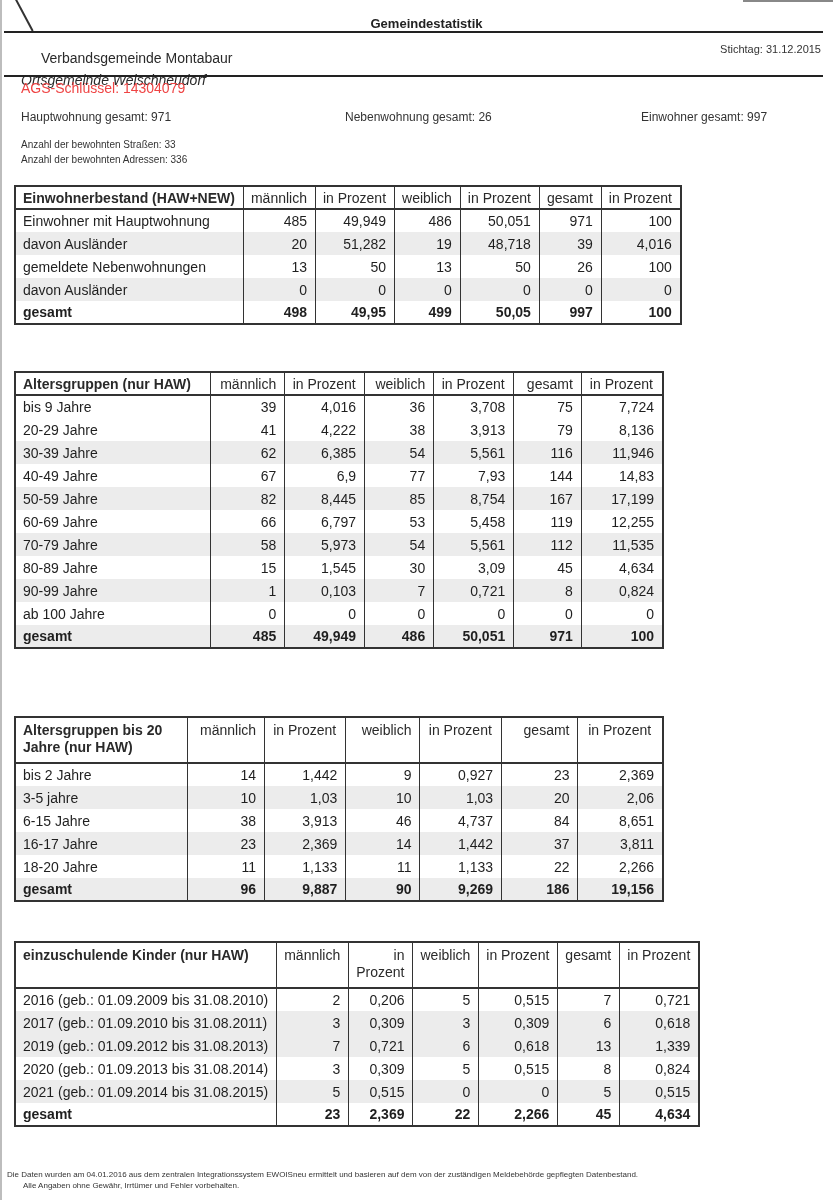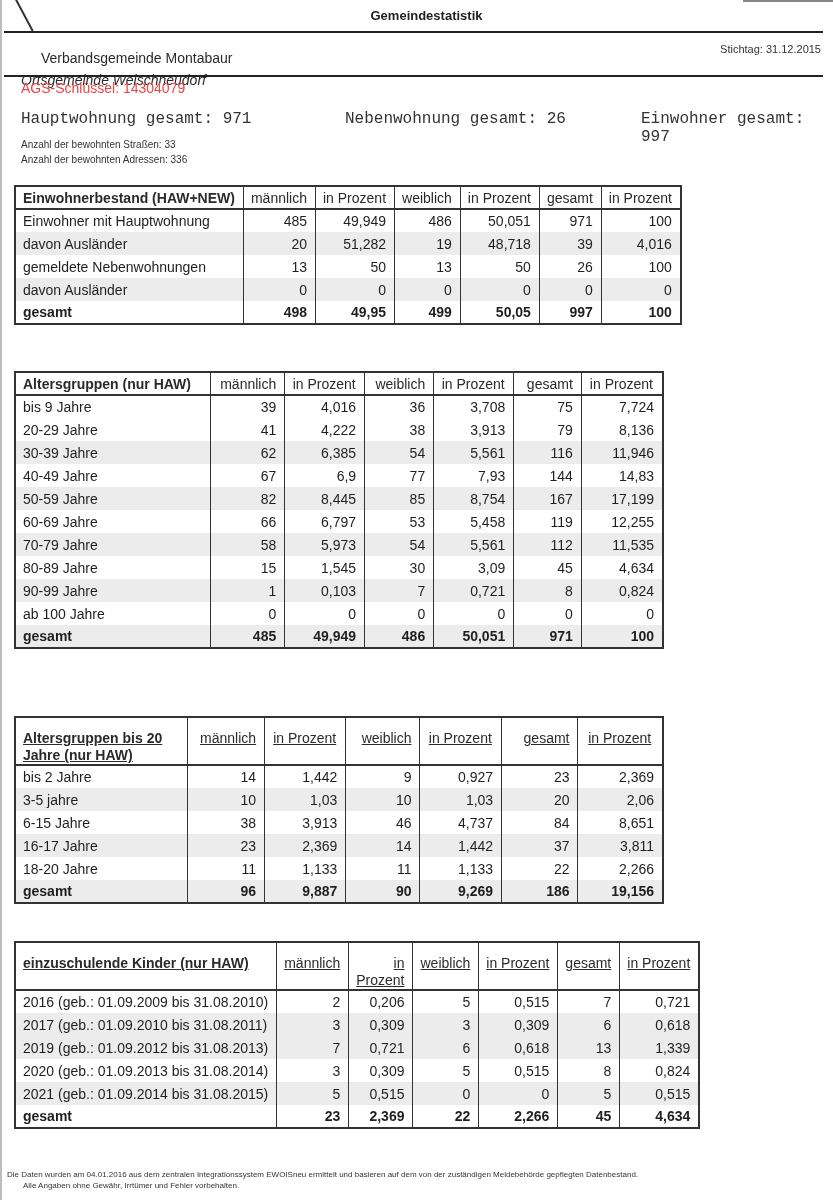--- a/index.html
+++ b/index.html
@@ -13,42 +13,42 @@
       position: absolute; left: 0; top: 0; width: 2px; height: 1200px; background: #bdbdbd;
     }
     .scan-mark {
       position: absolute; left: 14px; top: -2px; width: 2px; height: 38px;
       background: #333; transform: rotate(-28deg); transform-origin: top left;
     }
     .scan-edge-top {
       position: absolute; right: 0; top: 0; width: 90px; height: 2px; background: #888;
     }
     .doc-title {
-      position: absolute; left: 0; right: 0; top: 8px;
+      position: absolute; left: 0; right: 0; top: 16px;
       text-align: center; font-size: 13px; font-weight: bold; color: #222;
       padding-left: 20px;
     }
     .hrule {
       position: absolute; left: 4px; right: 10px; height: 2px; background: #222;
     }
     .hrule.r1 { top: 31px; }
     .hrule.r2 { top: 75px; }
     .org-line {
       position: absolute; left: 21px; font-size: 14px; color: #2a2a2a;
     }
     .org-line.l1 { top: 50px; margin-left: 20px; }
     .org-line.l2 { top: 72px; font-style: italic; }
     .stichtag {
       position: absolute; right: 12px; top: 43px; font-size: 11px; color: #333;
     }
     .ags {
       position: absolute; left: 21px; top: 80px; font-size: 14px; color: #ef4444;
     }
     .summary {
-      position: absolute; top: 110px; font-size: 16px; color: #333; font-family: Liberation Mono, monospace;
+      position: absolute; top: 110px; font-size: 12px; color: #333;
     }
     .summary.s1 { left: 21px; }
     .summary.s2 { left: 345px; }
     .summary.s3 { left: 641px; }
     .counts {
       position: absolute; left: 21px; font-size: 10px; color: #333;
     }
     .counts.c1 { top: 139px; }
     .counts.c2 { top: 154px; }
 
@@ -85,21 +85,21 @@
     col.c-numw { width: 85px; }
     col.c-pctw { width: 85px; }
     col.c-numg { width: 95px; }
     col.c-pctg { width: 92px; }
 
     #tbl-einwohner { top: 185px; }
     #tbl-alter { top: 371px; }
     #tbl-alter20 { top: 716px; }
     #tbl-kinder { top: 941px; }
 
-    #tbl-alter20 th, #tbl-kinder th { vertical-align: top; padding-top: 12px; height: 46px; line-height: 17px; text-decoration: underline; }
+    #tbl-alter20 th, #tbl-kinder th { vertical-align: top; padding-top: 4px; height: 46px; line-height: 17px; }
     #tbl-alter20 th.label-col { white-space: normal; }
 
     .footer {
       position: absolute; left: 7px; font-size: 8px; color: #333;
     }
     .footer.f1 { top: 1170px; }
     .footer.f2 { top: 1181px; margin-left: 16px; }
   </style>
 </head>
 <body>

